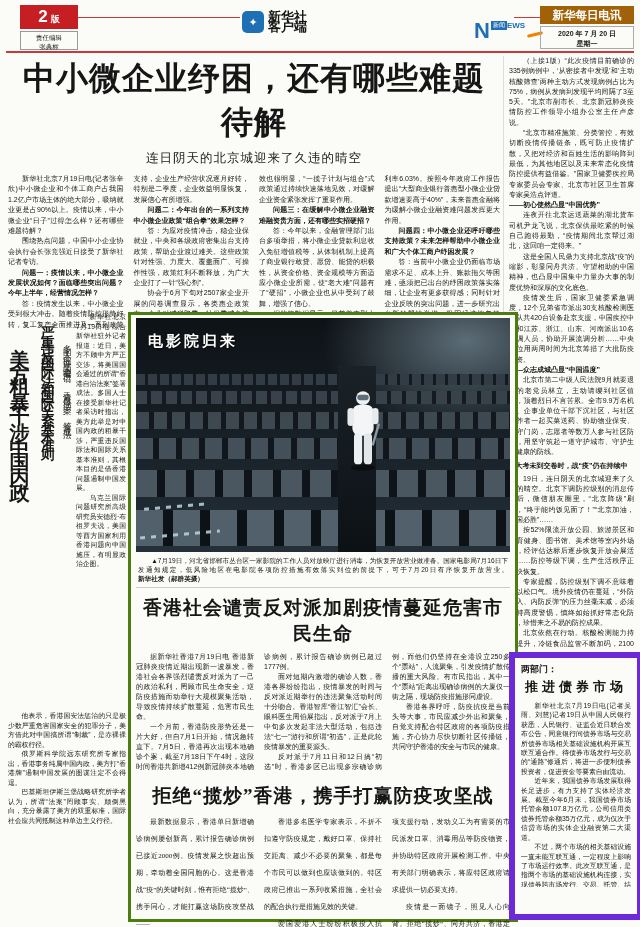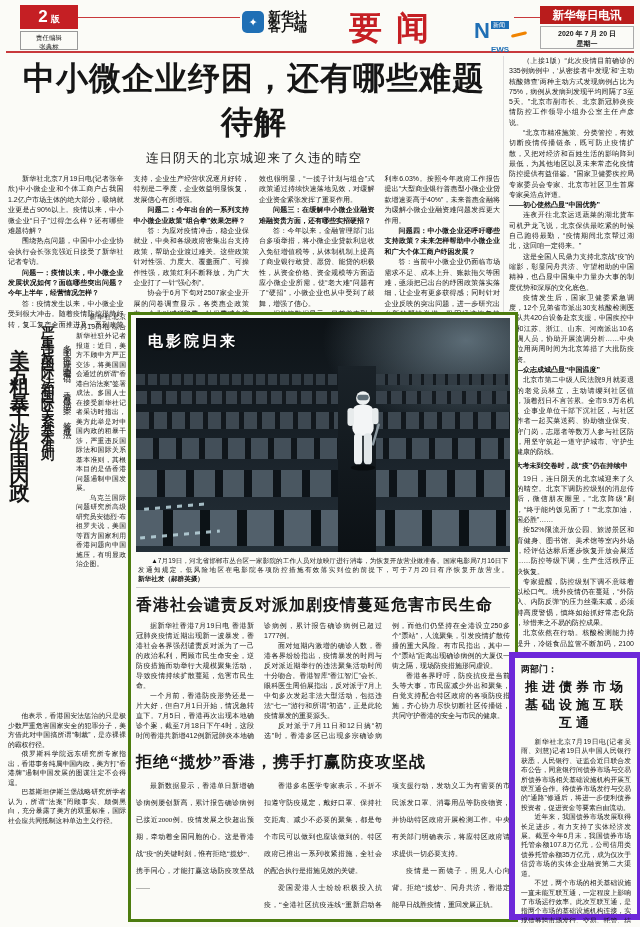--- a/index.html
+++ b/index.html
@@ -21,26 +21,26 @@
   .edbox{position:absolute;left:14px;top:26px;width:58px;height:19px;border:1px solid #999;
          font-size:6.5px;line-height:9px;text-align:center;padding-top:1px;box-sizing:border-box;}
   .redline1{position:absolute;left:72px;top:12px;width:162px;height:1px;background:#c8393c;}
   .appicon{position:absolute;left:236px;top:6px;width:22px;height:22px;background:#1f6fb5;border-radius:5px;
            color:#fff;text-align:center;line-height:22px;font-size:11px;}
   .applabel{position:absolute;left:262px;top:7px;font-size:13px;font-weight:bold;line-height:10px;}
   .section{position:absolute;left:300px;top:1px;width:180px;text-align:center;color:#c51f24;
            font-family:"Liberation Serif",serif;font-size:33px;font-weight:900;letter-spacing:14px;}
   .newslogo{position:absolute;left:468px;top:16px;display:flex;align-items:flex-start;}
   .newslogo .n{font-size:22px;line-height:20px;color:#1f6fb5;font-weight:900;}
-  .newslogo .stack{display:flex;flex-direction:column;margin-left:1px;gap:16px;}
+  .newslogo .stack{display:flex;margin-left:1px;}
   .newslogo .cn{background:#1f6fb5;color:#fff;font-size:6px;padding:0 2px;line-height:8px;}
   .newslogo .ews{color:#1f6fb5;font-size:8px;font-weight:bold;line-height:9px;}
   .swoosh{width:16px;height:3px;background:#f08300;border-radius:2px;transform:rotate(-14deg);margin:12px 0 0 2px;}
   .redline2{position:absolute;left:508px;top:12px;width:56px;height:1px;background:#c8393c;}
-  .mast{position:absolute;right:0;top:1px;width:94px;height:18px;background:#b91c1c;color:#fff;
+  .mast{position:absolute;right:0;top:1px;width:94px;height:18px;background:#a16207;color:#fff;
         text-align:center;font-family:"Liberation Serif",serif;font-size:11.5px;font-weight:bold;line-height:18px;}
   .datebox{position:absolute;right:0;top:21px;width:94px;height:23px;border:1px solid #aaa;
            text-align:center;font-size:7px;font-weight:bold;line-height:10px;padding-top:2px;box-sizing:border-box;}
 
   
   .lead{position:absolute;left:8px;top:55px;width:492px;}
   .lead h1{margin:2px 0 5px;text-align:center;font-size:32px;font-weight:900;letter-spacing:1px;}
   .lead .sub{text-align:center;font-size:12.5px;color:#222;margin-bottom:7px;letter-spacing:1px;}
   .lead .cols{column-count:4;column-gap:10px;height:188px;overflow:hidden;
               font-size:7px;line-height:10.4px;text-align:justify;}
@@ -78,21 +78,21 @@
          background:linear-gradient(180deg,#1a2228,#0c1115);}
   .steplight{position:absolute;height:3px;opacity:.85;
              background:repeating-linear-gradient(90deg,#bcd6de 0 5px,transparent 5px 11px);}
   .sl1{left:8px;bottom:44px;width:64px;transform:rotate(-5deg);}
   .sl2{left:4px;bottom:16px;width:80px;transform:rotate(-5deg);}
   .plabel{position:absolute;left:12px;top:14px;color:#fff;font-size:15px;font-weight:900;
           letter-spacing:3px;text-shadow:0 1px 2px #000;}
   .person{position:absolute;left:56%;top:64px;width:36px;height:96px;}
   .photo-cap{font-size:6.6px;line-height:9.2px;text-align:justify;padding:4px 2px 3px;border-bottom:1px solid #ccc;}
   .photo-cap .credit{font-weight:bold;white-space:nowrap;}
-  .hk-head{text-align:left;font-weight:900;font-size:16px;letter-spacing:1px;margin:7px 0 5px;
+  .hk-head{text-align:center;font-weight:900;font-size:19px;letter-spacing:1px;margin:7px 0 5px;
            font-family:"Liberation Serif",serif;}
   .hk1-cols{column-count:3;column-gap:10px;height:124px;overflow:hidden;
             font-size:7px;line-height:10px;text-align:justify;}
   .hk2-cols{column-count:3;column-gap:10px;height:150px;overflow:hidden;
             font-size:7px;line-height:17px;text-align:justify;font-family:"Liberation Serif",serif;}
 
   
   .bond{position:absolute;left:509px;top:652px;width:134px;height:268px;border:6px solid #6d28d9;
         box-sizing:border-box;padding:5px 6px;background:#fbfbf7;}
   .bond .kicker{font-size:9px;font-weight:bold;text-indent:0;margin-bottom:2px;}
@@ -112,21 +112,20 @@
     <div class="edbox">
       <div>责任编辑</div>
       <div>张典标</div>
     </div>
     <div class="redline1"></div>
     <div class="appicon">✦</div>
     <div class="applabel">
       <div>新华社</div>
       <div>客户端</div>
     </div>
-    <div class="section">要闻</div>
     <div class="newslogo">
       <span class="n">N</span>
       <span class="stack">
         <span class="cn">新闻</span>
         <span class="ews">EWS</span>
       </span>
       <span class="swoosh"></span>
     </div>
     <div class="redline2"></div>
     <div class="mast">新华每日电讯</div>
@@ -232,21 +231,20 @@
         <p>香港多名医学专家表示，不折不扣遵守防疫规定，戴好口罩、保持社交距离、减少不必要的聚集，都是每个市民可以做到也应该做到的。特区政府已推出一系列收紧措施，全社会的配合执行是措施见效的关键。</p>
         <p>爱国爱港人士纷纷积极投入抗疫，“全港社区抗疫连线”重新启动各项支援行动，发动义工为有需要的市民派发口罩、消毒用品等防疫物资，并协助特区政府开展检测工作。中央有关部门明确表示，将应特区政府请求提供一切必要支持。</p>
         <p>疫情是一面镜子，照见人心向背。拒绝“揽炒”、同舟共济，香港定能早日战胜疫情，重回发展正轨。</p>
         <p class="sign">新华社香港7月19日电</p>
       </div>
   </div>
 
   <div class="bond">
     <p class="kicker">两部门：</p>
     <p class="t">推进债券市场</p>
-    <p class="t">基础设施互联互通</p>
     <div class="body">
         <p>新华社北京7月19日电(记者吴雨、刘慧)记者19日从中国人民银行获悉，人民银行、证监会近日联合发布公告，同意银行间债券市场与交易所债券市场相关基础设施机构开展互联互通合作。待债券市场发行与交易的“通路”修通后，将进一步便利债券投资者，促进资金等要素自由流动。</p>
         <p>近年来，我国债券市场发展取得长足进步，有力支持了实体经济发展。截至今年6月末，我国债券市场托管余额107.8万亿元，公司信用类债券托管余额35万亿元，成为仅次于信贷市场的实体企业融资第二大渠道。</p>
         <p>不过，两个市场的相关基础设施一直未能互联互通，一定程度上影响了市场运行效率。此次互联互通，是指两个市场的基础设施机构连接，实现债券跨市场发行、交易、托管、结算等功能。</p>
       </div>
   </div>
 
 </div>
 
 </body></html>

